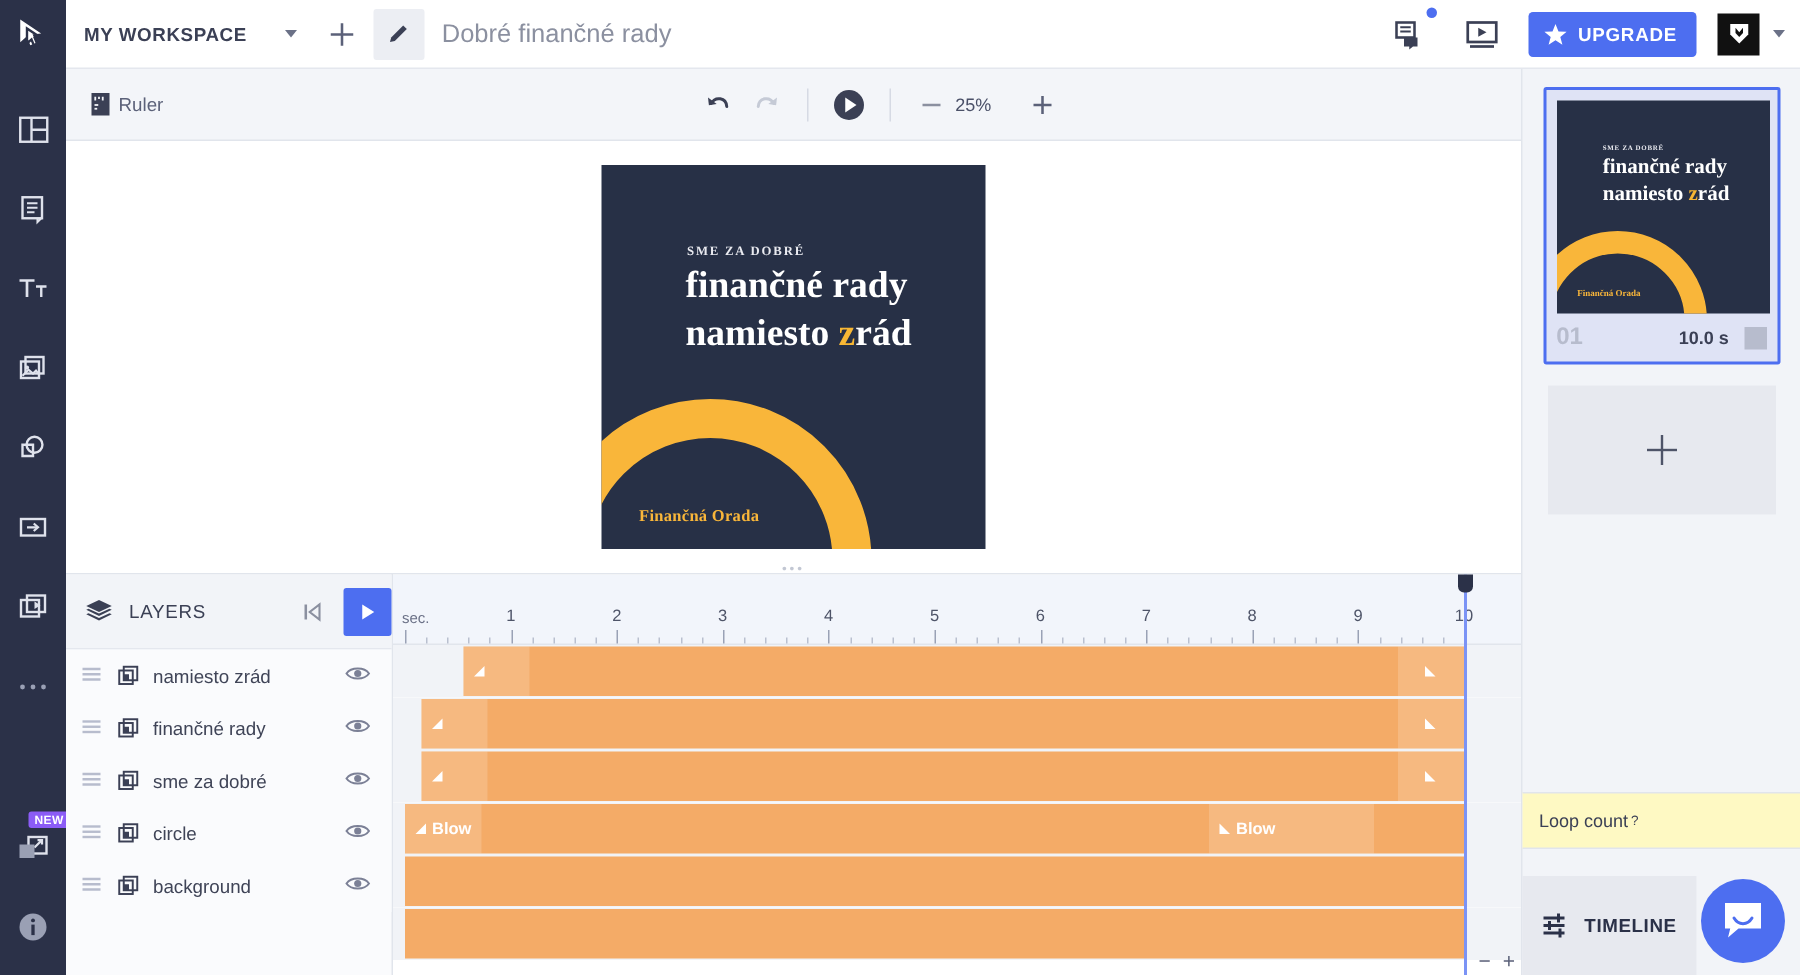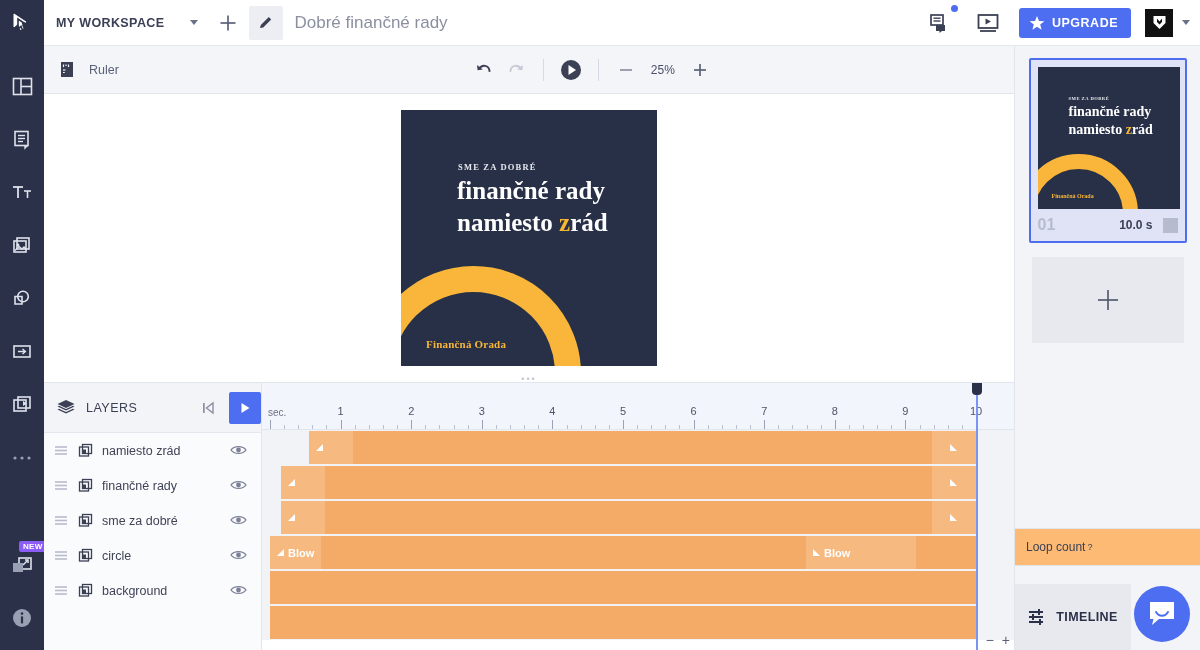--- a/index.html
+++ b/index.html
@@ -53,26 +53,26 @@
     width: 28px; height: 28px; background:#111; display:flex;align-items:center;justify-content:center;cursor:pointer;
   }
   .notif-dot { position:absolute; top:-1px; right:-1px; width:7px;height:7px;border-radius:50%;background:#4d6ef0; }
 
   
   .toolbar {
     position: absolute; left: 44px; top: 46px; width: 1156px; height: 48px;
     background: #f3f5f9; border-bottom: 1px solid #e1e5ec;
     display:flex; align-items:center;
   }
-  .tb-left { display:flex; align-items:center; padding-left: 14px; gap: 11px; }
+  .tb-left { display:flex; align-items:center; padding-left: 14px; gap: 1px; }
   .tb-ruler-label { font-size: 12.5px; color:#5b6179; }
   .tb-center { margin-left:auto; display:flex; align-items:center; gap: 0px; }
   .tb-btn { width:32px;height:32px;display:flex;align-items:center;justify-content:center;cursor:pointer; }
   .divider-v { width:1px; height:22px; background:#d6dae4; margin:0 11px; }
-  .zoom-val { font-size:12px;color:#4a5068;width:42px;text-align:center; }
+  .zoom-val { font-size:12px;color:#4a5068;width:42px;text-align:left; }
   .save-btn {
     background:#4cc16f; border-radius:3px; height:32px; display:flex;align-items:center;
     color:#fff; font-size:12.5px; font-weight:bold; cursor:pointer; overflow:hidden;
   }
   .save-btn .lbl { padding: 0 6px 0 7px; }
   .save-split { border-left:1px solid rgba(255,255,255,.32); height:32px; display:flex;align-items:center;padding:0 8px; }
   .tb-right { display:flex; align-items:center; }
   .chev-right { width:34px;height:48px;display:flex;align-items:center;justify-content:center;cursor:pointer; }
 
   
@@ -190,21 +190,21 @@
   .slide-meta { height:32px; display:flex; align-items:center; }
   .slide-idx { font-size:16px; font-weight:bold; color:#b7bccd; }
   .slide-dur { margin-left:auto; font-size:12px; font-weight:bold; color:#3b4055; }
   .slide-sq { width:15px; height:15px; background:#b7bccd; margin-left:10px; }
   .add-slide {
     margin:14px auto 0; width:152px; height:86px; background:#e7e9ef;
     display:flex; align-items:center; justify-content:center; cursor:pointer;
   }
   .loop-bar {
     position:absolute; left:0; bottom:84px; width:186px; height:38px;
-    background:#fdba74; border-top:1px solid #e1e5ec; border-bottom:1px solid #e1e5ec;
+    background:#fef9c3; border-top:1px solid #e1e5ec; border-bottom:1px solid #e1e5ec;
     display:flex; align-items:center; padding-left:11px;
   }
   .loop-label { font-size:12px; color:#3b4055; }
   .loop-q { font-size:9px; color:#3b4055; vertical-align:super; margin-left:2px; }
   .loop-select {
     margin-left:8px; width:96px; height:38px; background:#e9ecf2;
     display:flex; align-items:center; padding:0 9px; font-size:12.5px; color:#3b4055; cursor:pointer;
   }
   .loop-select .caret { margin-left:auto; }
   .timeline-btn {

